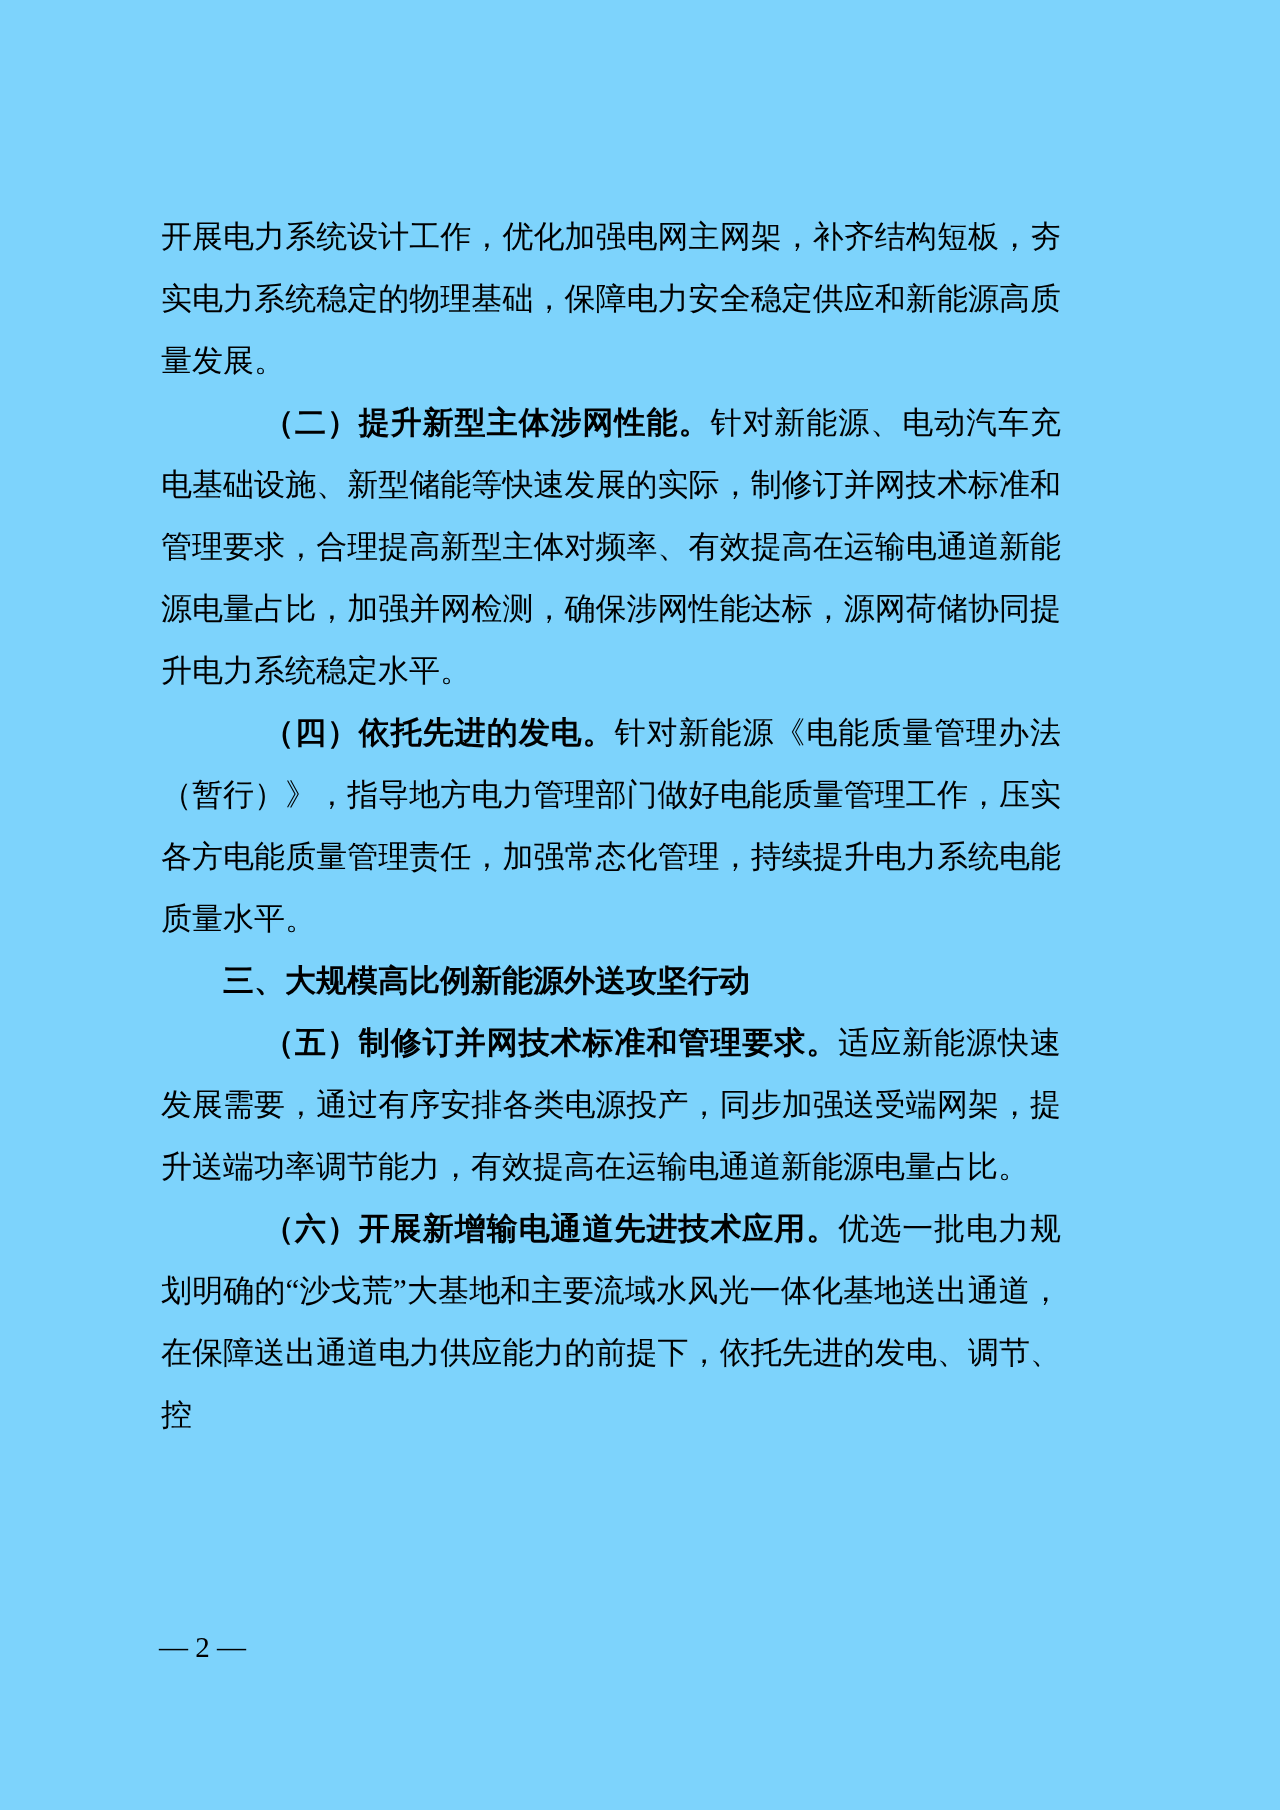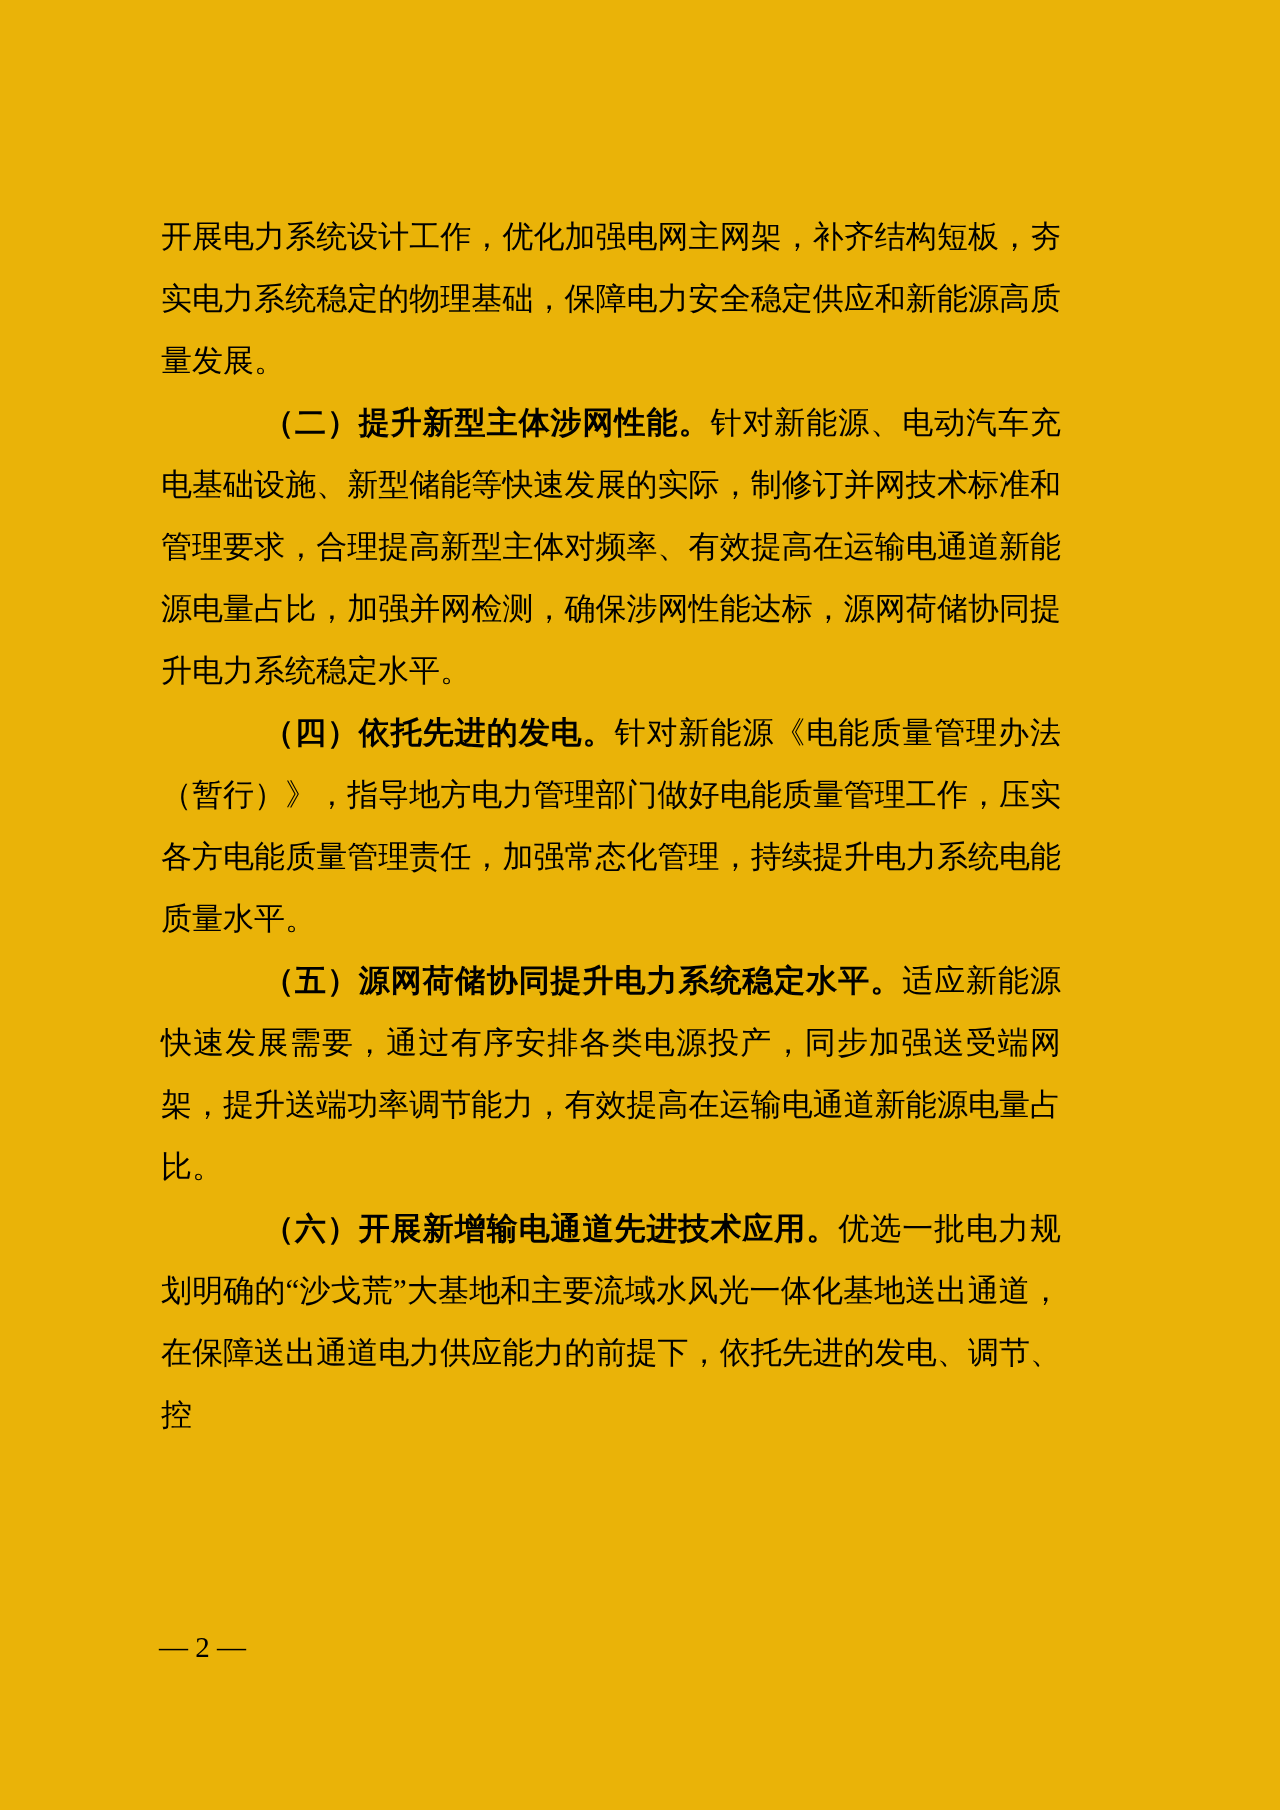--- a/index.html
+++ b/index.html
@@ -4,21 +4,21 @@
 <style>
   html, body {
     margin: 0;
     padding: 0;
     background: #ffffff;
   }
   .page {
     position: relative;
     width: 1280px;
     height: 1810px;
-    background: #eab308;
+    background: #7dd3fc;
     color: #000000;
     overflow: hidden;
   }
   .content {
     position: absolute;
     left: 161px;
     top: 206px;
     width: 900px;
     font-family: "Liberation Serif", serif;
     font-size: 31px;
@@ -68,21 +68,22 @@
 <div class="page">
   <div class="content">
 
     <p class="para no-indent">开展电力系统设计工作，优化加强电网主网架，补齐结构短板，夯实电力系统稳定的物理基础，保障电力安全稳定供应和新能源高质量发展。</p>
 
     <p class="para"><span class="lead">（二）提升新型主体涉网性能。</span><span>针对新能源、电动汽车充电基础设施、新型储能等快速发展的实际，制修订并网技术标准和管理要求，合理提高新型主体对频率、有效提高在运输电通道新能源电量占比，加强并网检测，确保涉网性能达标，源网荷储协同提升电力系统稳定水平。</span></p>
 
 
     <p class="para"><span class="lead">（四）依托先进的发电。</span><span>针对新能源《电能质量管理办法（暂行）》，指导地方电力管理部门做好电能质量管理工作，压实各方电能质量管理责任，加强常态化管理，持续提升电力系统电能质量水平。</span></p>
 
+    <h2 class="section-heading">三、大规模高比例新能源外送攻坚行动</h2>
 
-    <p class="para"><span class="lead">（五）源网荷储协同提升电力系统稳定水平。</span><span>适应新能源快速发展需要，通过有序安排各类电源投产，同步加强送受端网架，提升送端功率调节能力，有效提高在运输电通道新能源电量占比。</span></p>
+    <p class="para"><span class="lead">（五）制修订并网技术标准和管理要求。</span><span>适应新能源快速发展需要，通过有序安排各类电源投产，同步加强送受端网架，提升送端功率调节能力，有效提高在运输电通道新能源电量占比。</span></p>
 
     <p class="para"><span class="lead">（六）开展新增输电通道先进技术应用。</span><span>优选一批电力规划明确的“沙戈荒”大基地和主要流域水风光一体化基地送出通道，在保障送出通道电力供应能力的前提下，依托先进的发电、调节、控</span></p>
 
   </div>
 
   <div class="page-number">— 2 —</div>
 </div>
 
 </body></html>

